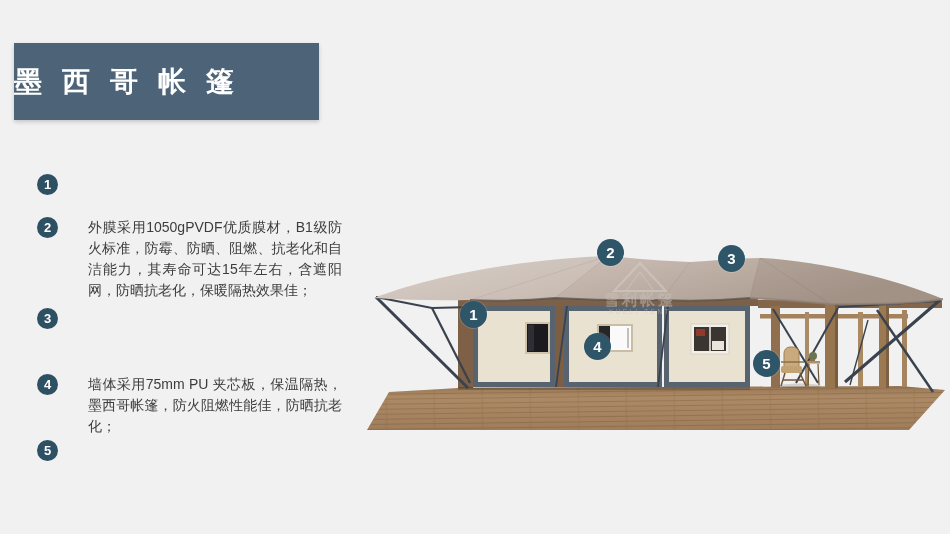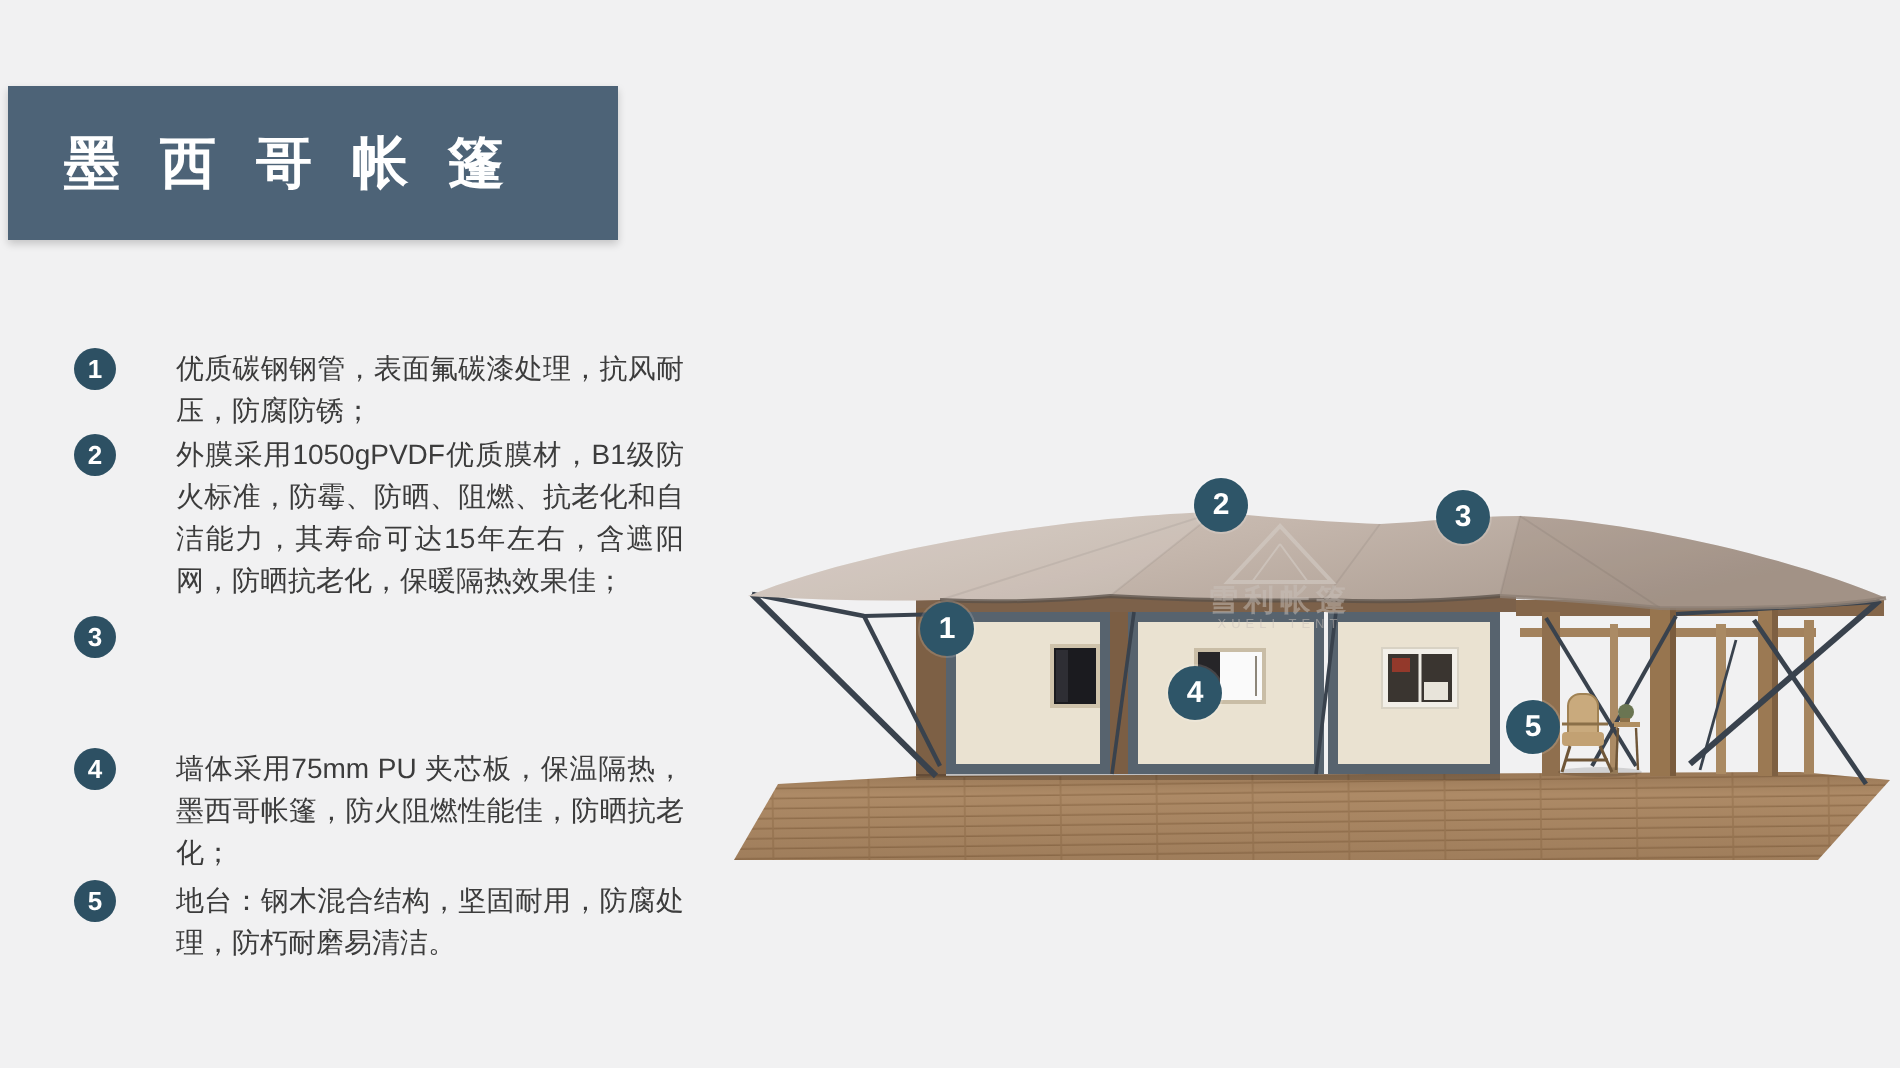--- a/index.html
+++ b/index.html
@@ -3,24 +3,24 @@
 <meta charset="utf-8">
 <style>
   html,body{margin:0;padding:0;background:#e4e4e6;}
   .slide{
     position:relative;width:950px;height:534px;overflow:hidden;
     background:#f1f1f2;
     font-family:"Liberation Sans","DejaVu Sans",sans-serif;
   }
   
   .banner{
-    position:absolute;left:4px;top:43px;width:305px;height:77px;
+    position:absolute;left:14px;top:43px;width:305px;height:77px;
     background:#4d6377;
     box-shadow:0 2px 4px rgba(0,0,0,.18);
-    display:flex;align-items:center;box-sizing:border-box;padding-left:28px;
+    display:flex;align-items:center;box-sizing:border-box;
   }
   .banner-title{
     color:#ffffff;font-size:28px;font-weight:bold;
     letter-spacing:20px;white-space:nowrap;line-height:1;
   }
   
   .feature-item{position:absolute;left:37px;display:flex;align-items:flex-start;}
   .badge{
     flex:0 0 21px;width:21px;height:21px;border-radius:50%;
     background:#2d5063;color:#fff;font-size:13px;font-weight:bold;
@@ -46,36 +46,34 @@
 
 <div class="slide">
 
   <div class="banner">
     <span class="banner-title">墨西哥帐篷</span>
   </div>
 
   <div>
     <div class="feature-item" style="top:174px;">
       <span class="badge">1</span>
-      <span class="feature-text">优质碳钢钢管，表面氟碳漆处理，抗风耐压，防腐防锈；</span>
     </div>
     <div class="feature-item" style="top:217px;">
       <span class="badge">2</span>
       <span class="feature-text">外膜采用1050gPVDF优质膜材，B1级防火标准，防霉、防晒、阻燃、抗老化和自洁能力，其寿命可达15年左右，含遮阳网，防晒抗老化，保暖隔热效果佳；</span>
     </div>
     <div class="feature-item" style="top:308px;">
       <span class="badge">3</span>
     </div>
     <div class="feature-item" style="top:374px;">
       <span class="badge">4</span>
       <span class="feature-text">墙体采用75mm PU 夹芯板，保温隔热，墨西哥帐篷，防火阻燃性能佳，防晒抗老化；</span>
     </div>
     <div class="feature-item" style="top:440px;">
       <span class="badge">5</span>
-      <span class="feature-text">地台：钢木混合结构，坚固耐用，防腐处理，防朽耐磨易清洁。</span>
     </div>
   </div>
 
   <div class="tent-figure">
     <svg width="590" height="230" viewBox="0 0 590 230">
       <defs>
         <linearGradient id="roofGrad" x1="0" y1="0" x2="1" y2="0.35">
           <stop offset="0" stop-color="#d4c9c0"></stop>
           <stop offset="0.45" stop-color="#c5b7ad"></stop>
           <stop offset="1" stop-color="#aa9b90"></stop>

